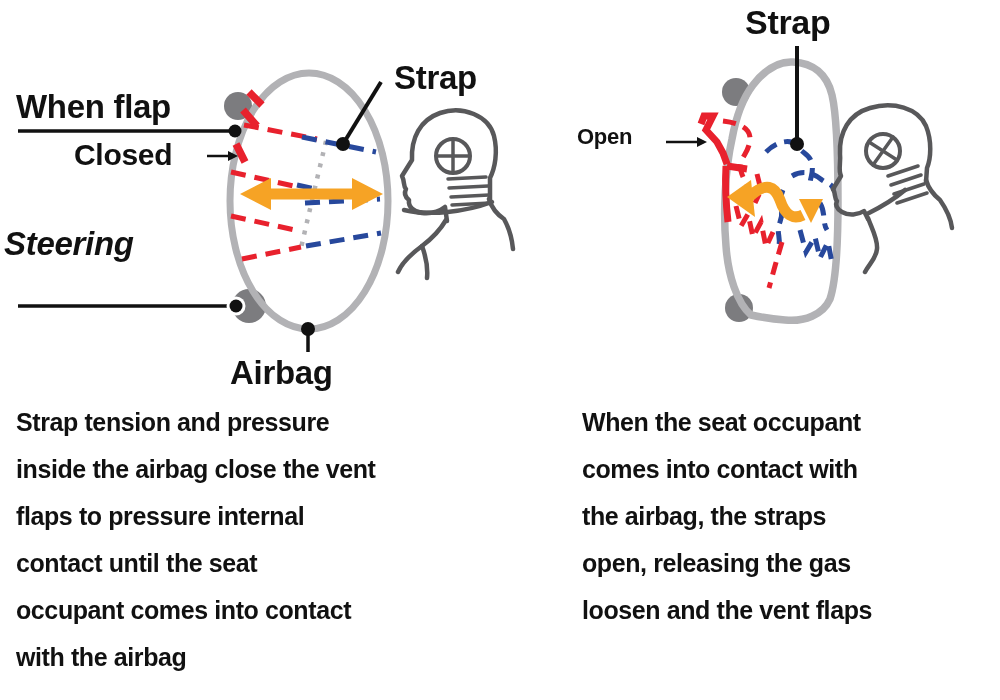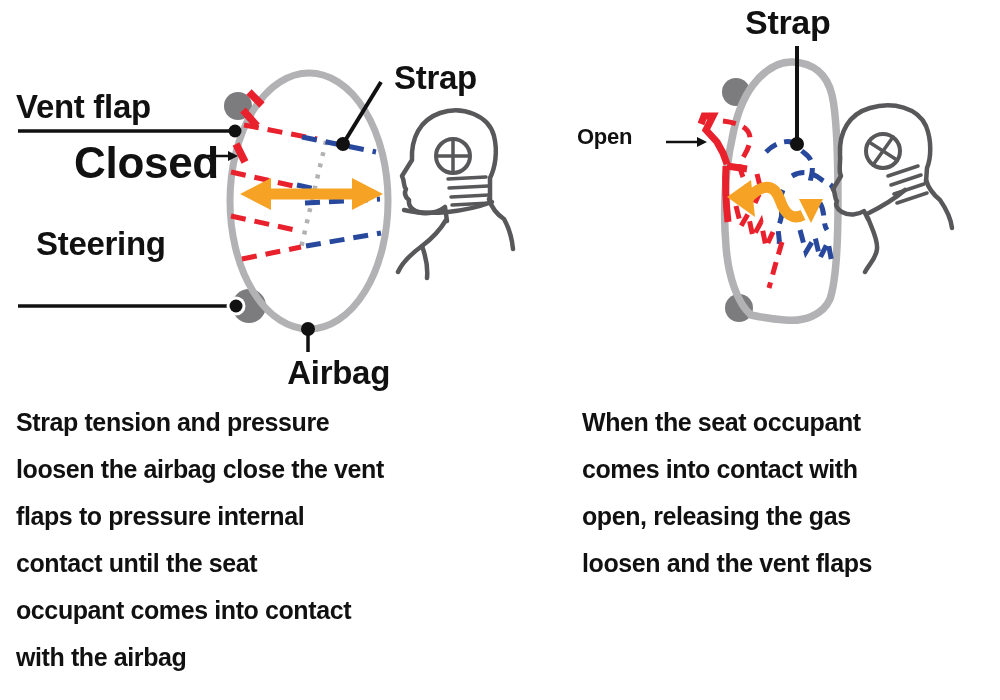--- a/index.html
+++ b/index.html
@@ -147,45 +147,46 @@
           <line x1="894" y1="194" x2="924" y2="184"></line>
           <line x1="897" y1="203" x2="927" y2="193"></line>
         </g>
         <path d="M926,180 C929,190 935,196 940,200 C947,210 951,220 952,228"></path>
         <path d="M905,190 C891,202 877,209 867,214"></path>
         <path d="M868,218 C872,229 878,239 877,249 C876,259 869,264 865,272"></path>
       </g>
     </g>
   </svg>
 
-  <div class="label" style="left:16px;top:89px;font-size:33px;">Vent flap</div>
+  <div class="label" style="left:16px;top:89px;font-size:33px;">When flap</div>
 
-  <div class="label" style="left:74px;top:139px;font-size:44px;">Closed</div>
+  <div class="label" style="left:74px;top:139px;font-size:30px;">Closed</div>
 
-  <div class="label" style="left:36px;top:225px;font-size:33px;line-height:37px;">
+  <div class="label" style="left:4px;top:225px;font-size:33px;line-height:37px;font-style:italic;">
     <div>Steering</div>
   </div>
 
-  <div class="label" style="left:230px;top:355px;width:160px;text-align:right;font-size:33px;">Airbag</div>
+  <div class="label" style="left:230px;top:355px;width:160px;text-align:left;font-size:33px;">Airbag</div>
 
   <div class="label" style="left:394px;top:60px;font-size:33px;">Strap</div>
 
   <div class="label" style="left:745px;top:4px;font-size:34px;">Strap</div>
 
   <div class="label" style="left:577px;top:125px;font-size:22px;">Open</div>
 
   <div class="caption" style="left:16px;top:399px;">
     <div>Strap tension and pressure</div>
-    <div>loosen the airbag close the vent</div>
+    <div>inside the airbag close the vent</div>
     <div>flaps to pressure internal</div>
     <div>contact until the seat</div>
     <div>occupant comes into contact</div>
     <div>with the airbag</div>
   </div>
 
   <div class="caption" style="left:582px;top:399px;">
     <div>When the seat occupant</div>
     <div>comes into contact with</div>
+    <div>the airbag, the straps</div>
     <div>open, releasing the gas</div>
     <div>loosen and the vent flaps</div>
   </div>
 
 </div>
 
 </body></html>

